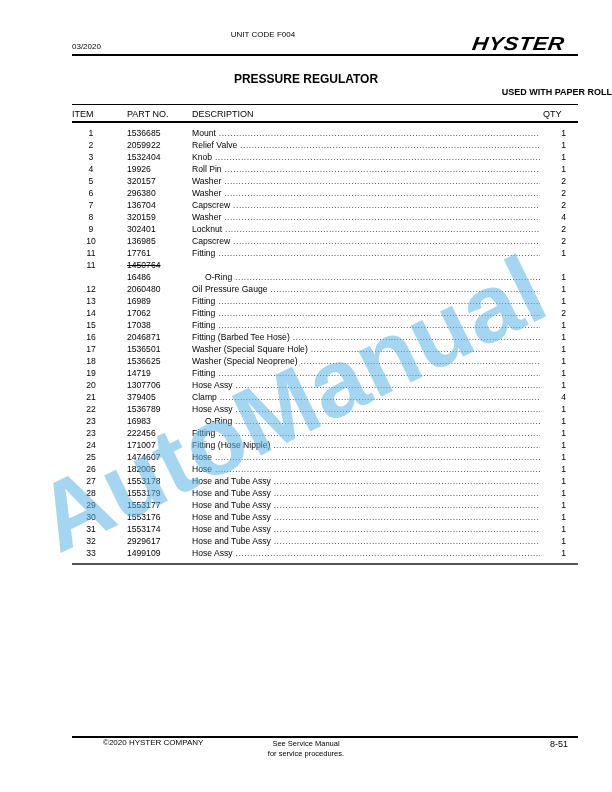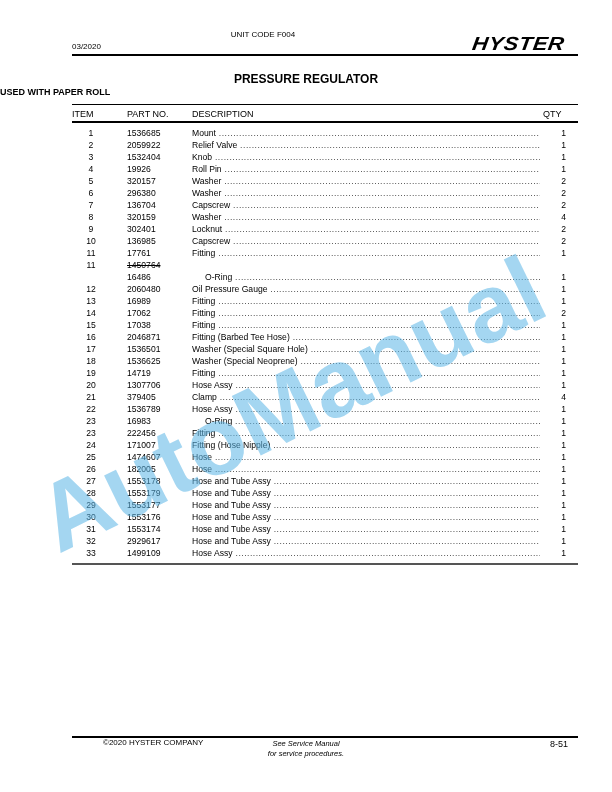--- a/index.html
+++ b/index.html
@@ -4,37 +4,37 @@
 <style>
   html, body { margin: 0; padding: 0; background: #ffffff; }
   body { width: 612px; height: 792px; position: relative; overflow: hidden;
          font-family: "Liberation Sans", sans-serif; color: #000; }
   .hdr-date { position: absolute; left: 72px; top: 42px; font-size: 8px; }
   .hdr-center { position: absolute; left: 0; width: 526px; top: 30px; text-align: center; font-size: 8px; line-height: 10.5px; }
   .logo { position: absolute; left: 474px; top: 33px; font-size: 19px; font-weight: bold; font-style: italic;
           letter-spacing: 0.5px; transform: skewX(-8deg) scaleX(1.15); transform-origin: left top; }
   .hdr-rule { position: absolute; left: 72px; width: 506px; top: 54px; height: 1.5px; background: #000; }
   .title { position: absolute; left: 0; width: 612px; top: 72px; text-align: center; font-size: 12px; font-weight: bold; }
-  .subtitle { position: absolute; left: 0; width: 612px; top: 87px; text-align: left; font-size: 9px; font-weight: bold; }
+  .subtitle { position: absolute; left: 0; width: 612px; top: 87px; text-align: right; font-size: 9px; font-weight: bold; }
   .rule-top { position: absolute; left: 72px; width: 506px; top: 104px; height: 1px; background: #000; }
   .rule-head { position: absolute; left: 72px; width: 506px; top: 121px; height: 1.5px; background: #000; }
   .colhead { position: absolute; top: 109px; font-size: 9px; font-weight: normal; }
   .rows { position: absolute; left: 0; top: 127px; width: 612px; }
   .row { position: relative; height: 12px; font-size: 8.6px; line-height: 12px; }
   .row .item { position: absolute; left: 72px; width: 38px; text-align: center; }
   .row .part { position: absolute; left: 127px; }
   .row .part.struck { text-decoration: line-through; }
   .row .desc { position: absolute; left: 192px; width: 348px; overflow: hidden; white-space: nowrap; }
   .row .desc.indent { padding-left: 13px; width: 335px; }
   .row .desc .lead { color: #444; letter-spacing: 0.5px; }
   .row .qty { position: absolute; left: 550px; width: 16px; text-align: right; }
   .rule-bottom { position: absolute; left: 72px; width: 506px; top: 563px; height: 1.5px; background: #555; }
   .ftr-rule { position: absolute; left: 72px; width: 506px; top: 736px; height: 1.5px; background: #000; }
   .ftr-left { position: absolute; left: 72px; top: 738px; font-size: 8px; padding-left: 31px; }
-  .ftr-center { position: absolute; left: 0; width: 612px; top: 739px; text-align: center; font-size: 7.5px; font-style: italic; line-height: 10px; }
+  .ftr-center { position: absolute; left: 0; width: 612px; top: 739px; text-align: center; font-size: 7.5px; line-height: 10px; }
   .ftr-right { position: absolute; left: 540px; width: 38px; top: 739px; text-align: center; font-size: 9px; }
   .watermark { position: absolute; left: 40px; top: 300px; font-size: 96px; font-weight: bold; color: rgba(90, 180, 230, 0.55);
                transform: rotate(-26deg); transform-origin: left top; white-space: nowrap; pointer-events: none; top: 475px; left: 20px; }
 </style>
 </head>
 <body>
 
 <div>
   <div class="hdr-date">03/2020</div>
   <div class="hdr-center">

